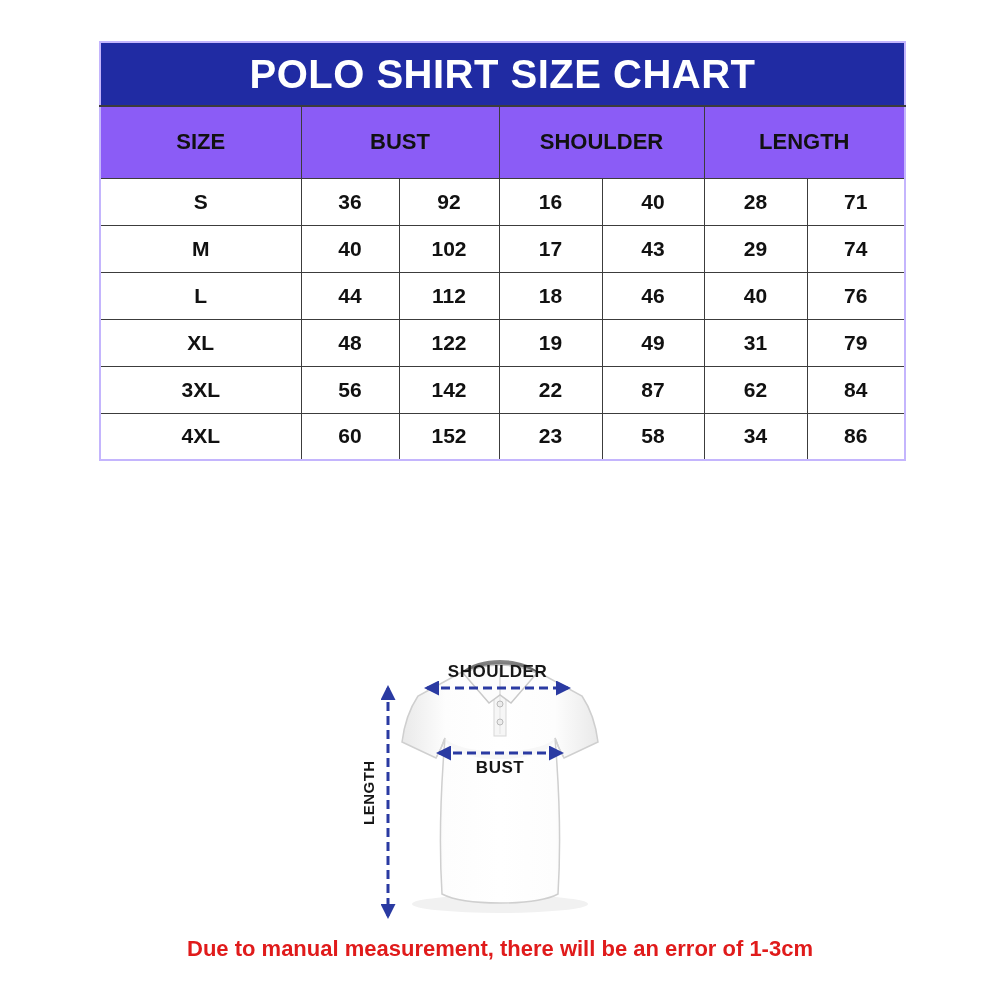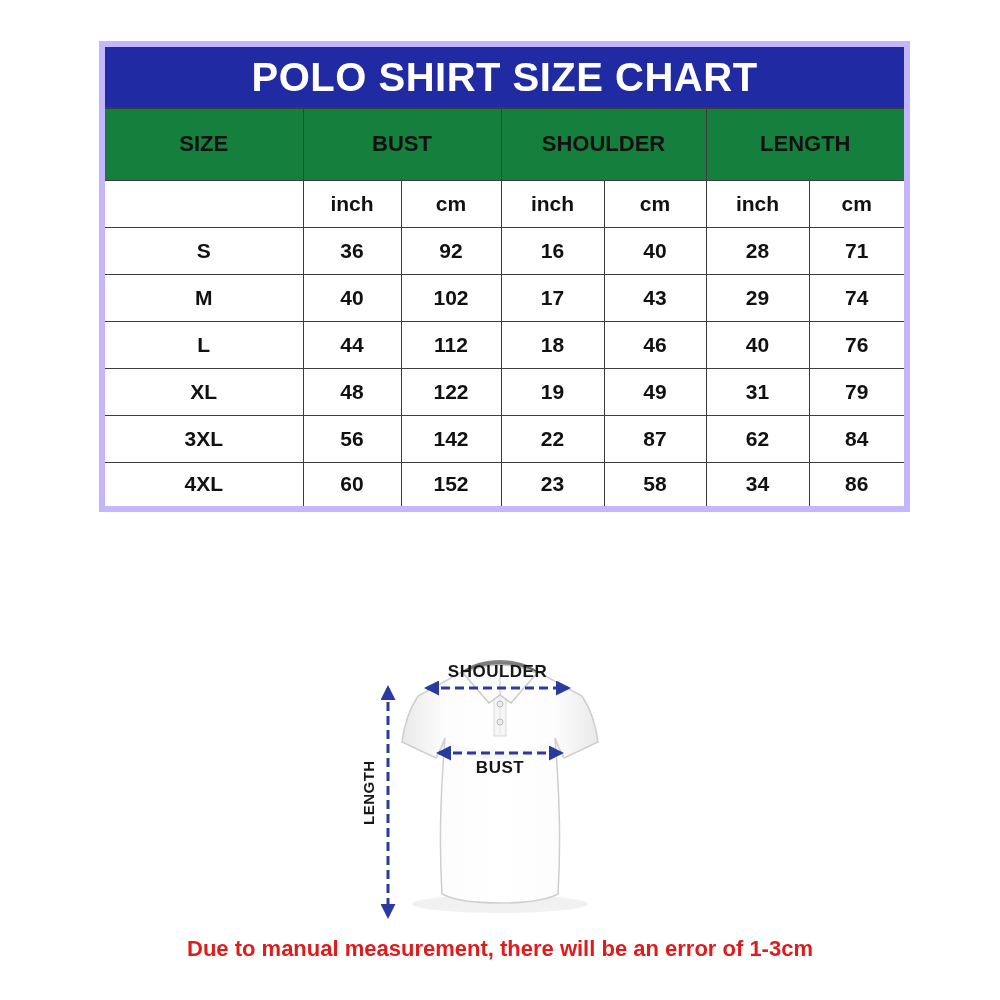--- a/index.html
+++ b/index.html
@@ -7,33 +7,33 @@
   body { font-family:"Liberation Sans","DejaVu Sans",sans-serif; }
   .page {
     position:relative; width:1000px; height:1000px; background:#ffffff;
     overflow:hidden; margin:0 auto;
   }
 
   
   table.size-chart {
     position:absolute; left:99px; top:41px; width:805px;
     border-collapse:collapse; table-layout:fixed;
-    border:6px solid #c4b5fd;
+    border:2px solid #c4b5fd;
   }
   table.size-chart th, table.size-chart td {
     border:1px solid #3c3c3c; text-align:center; vertical-align:middle;
     color:#111; background:#ffffff;
   }
   tr.title-row th {
     background:#202ba3; color:#ffffff; height:64px;
     font-size:40px; font-weight:bold; letter-spacing:0.5px;
     border-bottom:2px solid #3c3c3c;
   }
   tr.group-row th {
-    background:#15803d; height:72px; font-size:22px; font-weight:bold;
+    background:#8b5cf6; height:72px; font-size:22px; font-weight:bold;
   }
   tr.unit-row th { height:47px; font-size:21px; font-weight:bold; }
   tbody td { height:47px; font-size:21px; font-weight:bold; }
   tbody td.size-cell { font-weight:bold; }
 
   
   .figure { position:absolute; left:355px; top:638px; width:300px; height:295px; }
   .figure .shirt-svg { position:absolute; left:45px; top:8px; }
   .figure .arrows-svg { position:absolute; left:0; top:0; }
   .diagram-label {
@@ -72,29 +72,20 @@
     <thead>
       <tr class="title-row">
         <th colspan="7">POLO SHIRT SIZE CHART</th>
       </tr>
       <tr class="group-row">
         <th>SIZE</th>
         <th colspan="2">BUST</th>
         <th colspan="2">SHOULDER</th>
         <th colspan="2">LENGTH</th>
       </tr>
-      <tr class="unit-row">
-        <th></th>
-        <th>inch</th>
-        <th>cm</th>
-        <th>inch</th>
-        <th>cm</th>
-        <th>inch</th>
-        <th>cm</th>
-      </tr>
     </thead>
     <tbody>
     <tr>
       <td class="size-cell">S</td>
       <td>36</td>
       <td>92</td>
       <td>16</td>
       <td>40</td>
       <td>28</td>
       <td>71</td>

